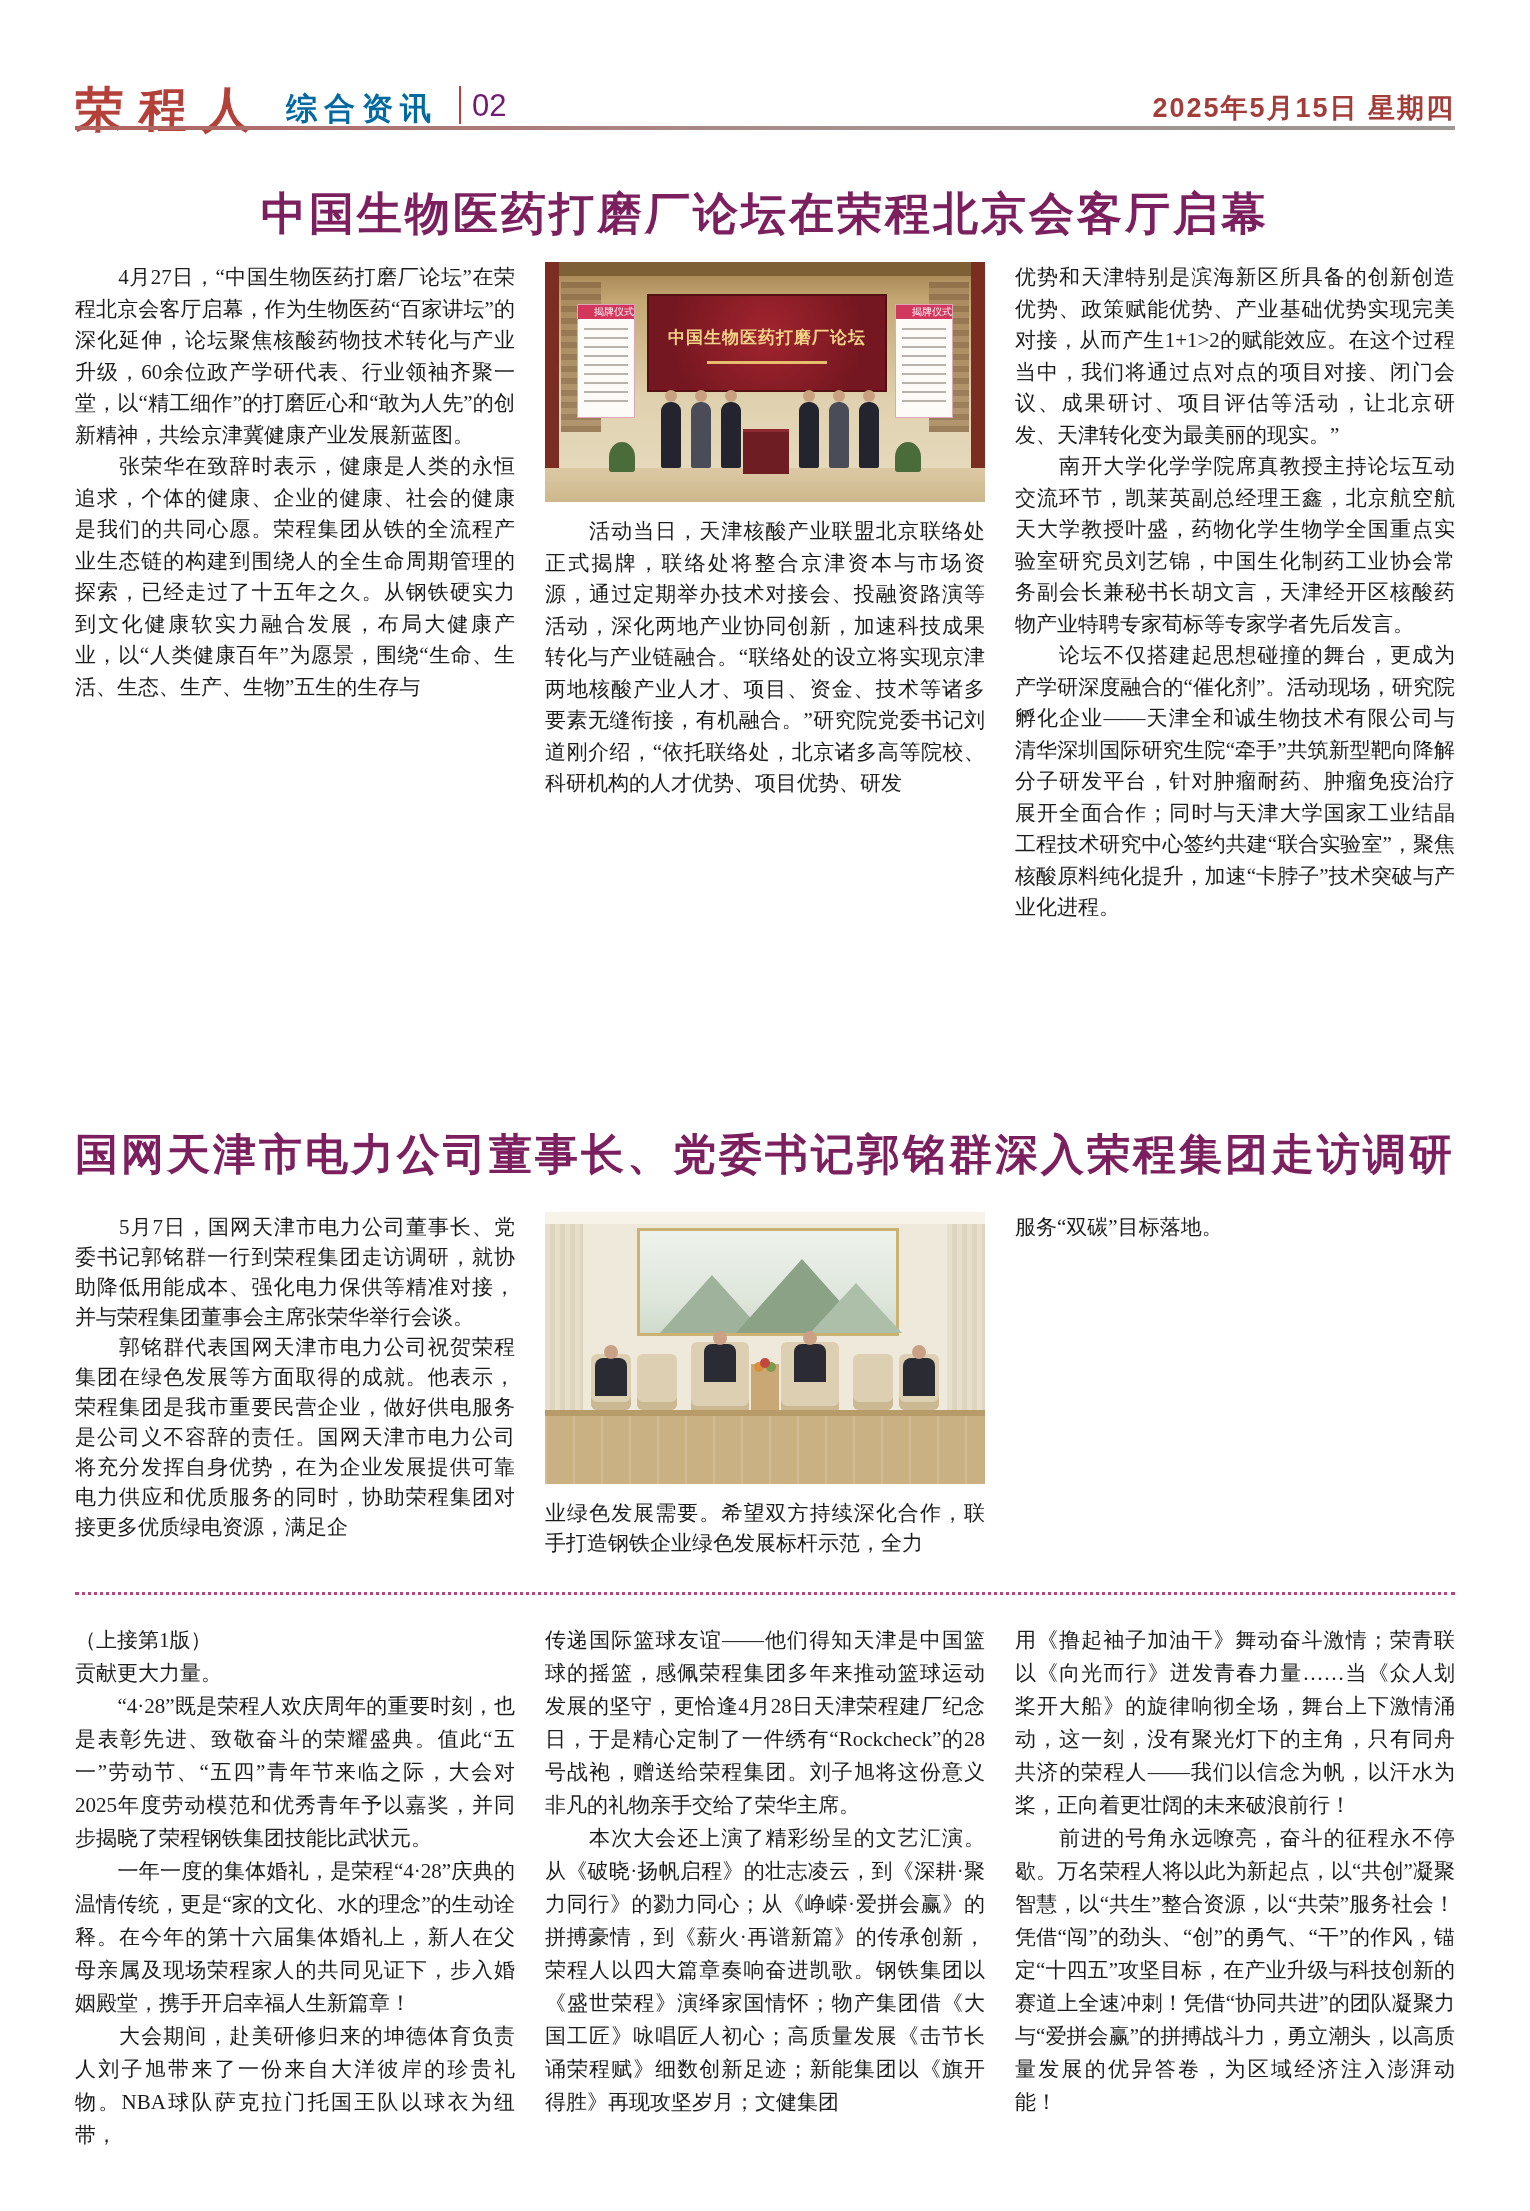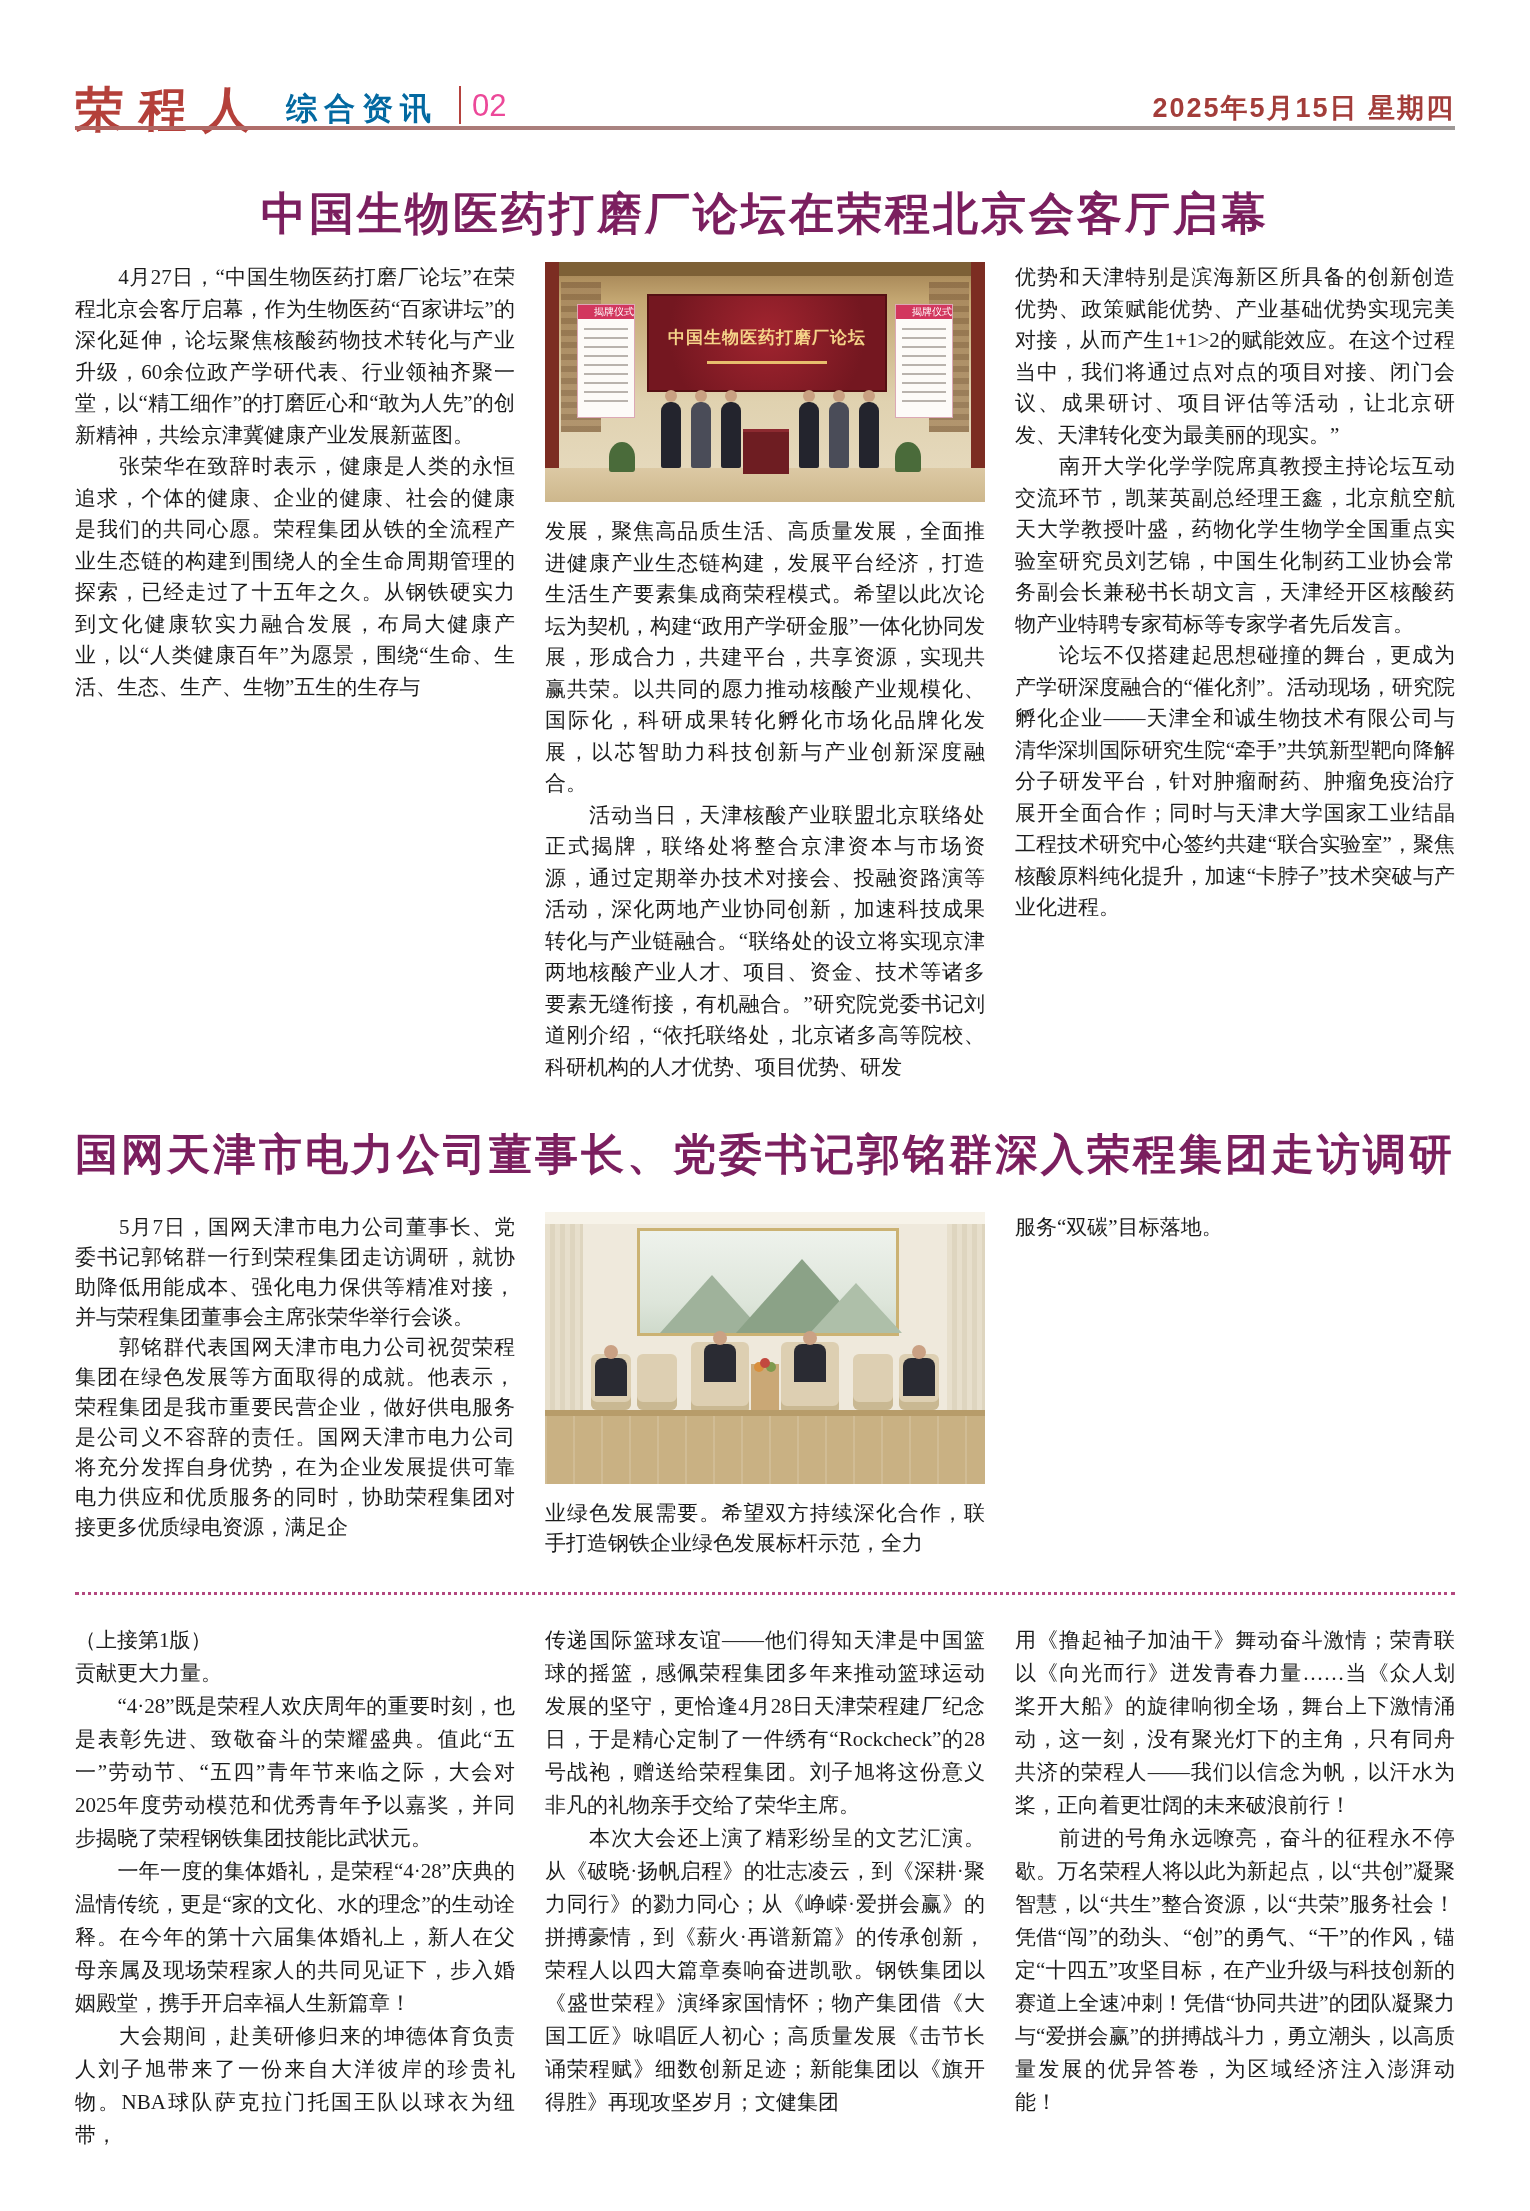--- a/index.html
+++ b/index.html
@@ -5,21 +5,21 @@
   html,body{margin:0;padding:0;background:#ffffff;}
   .page{position:relative;width:1530px;height:2211px;background:#fff;overflow:hidden;
         font-family:"Liberation Serif","DejaVu Serif",serif;color:#1c1c1c;}
 
   
   .logo{position:absolute;left:75px;top:78px;font-size:48px;font-weight:bold;color:#b4403a;
         letter-spacing:16px;font-family:"Liberation Serif","DejaVu Serif",serif;transform:skewX(-2deg);}
   .section-name{position:absolute;left:286px;top:88px;font-size:31px;font-weight:bold;color:#0369a1;
         letter-spacing:7px;font-family:"Liberation Sans","DejaVu Sans",sans-serif;}
   .mast-vbar{position:absolute;left:459px;top:86px;width:2px;height:38px;background:#b5423e;}
-  .page-number{position:absolute;left:472px;top:88px;font-size:31px;color:#ec4899;
+  .page-number{position:absolute;left:472px;top:88px;font-size:31px;color:#701a75;
         font-family:"Liberation Sans","DejaVu Sans",sans-serif;text-align:center;}
   .issue-date{position:absolute;right:75px;top:90px;font-size:27px;font-weight:bold;color:#a33d3a;
         letter-spacing:2px;font-family:"Liberation Sans","DejaVu Sans",sans-serif;}
   .mast-rule{position:absolute;left:75px;top:126px;width:1380px;height:4px;
         background:linear-gradient(to right,#b2625e,#a5908e 55%,#9d9896);}
 
   
   .hl{position:absolute;left:0;width:1530px;text-align:center;margin:0;color:#7b1f5f;
       font-family:"Liberation Sans","DejaVu Sans",sans-serif;font-weight:bold;letter-spacing:3px;}
   .hl1{top:184px;font-size:45px;}
@@ -149,21 +149,20 @@
         <span class="p1-plant r"></span>
         <span class="person" style="left:116px"></span>
         <span class="person lite" style="left:146px"></span>
         <span class="person" style="left:176px"></span>
         <span class="person" style="left:254px"></span>
         <span class="person lite" style="left:284px"></span>
         <span class="person" style="left:314px"></span>
         <div class="p1-podium"></div>
       </figure>
       <div>
-          <p>发展，聚焦高品质生活、高质量发展，全面推进健康产业生态链构建，发展平台经济，打造生活生产要素集成商荣程模式。希望以此次论坛为契机，构建“政用产学研金服”一体化协同发展，形成合力，共建平台，共享资源，实现共赢共荣。以共同的愿力推动核酸产业规模化、国际化，科研成果转化孵化市场化品牌化发展，以芯智助力科技创新与产业创新深度融合。</p>
           <p>　　活动当日，天津核酸产业联盟北京联络处正式揭牌，联络处将整合京津资本与市场资源，通过定期举办技术对接会、投融资路演等活动，深化两地产业协同创新，加速科技成果转化与产业链融合。“联络处的设立将实现京津两地核酸产业人才、项目、资金、技术等诸多要素无缝衔接，有机融合。”研究院党委书记刘道刚介绍，“依托联络处，北京诸多高等院校、科研机构的人才优势、项目优势、研发</p>
         </div>
     </div>
     <div class="col c3">
         <p>优势和天津特别是滨海新区所具备的创新创造优势、政策赋能优势、产业基础优势实现完美对接，从而产生1+1&gt;2的赋能效应。在这个过程当中，我们将通过点对点的项目对接、闭门会议、成果研讨、项目评估等活动，让北京研发、天津转化变为最美丽的现实。”</p>
         <p>　　南开大学化学学院席真教授主持论坛互动交流环节，凯莱英副总经理王鑫，北京航空航天大学教授叶盛，药物化学生物学全国重点实验室研究员刘艺锦，中国生化制药工业协会常务副会长兼秘书长胡文言，天津经开区核酸药物产业特聘专家荀标等专家学者先后发言。</p>
         <p>　　论坛不仅搭建起思想碰撞的舞台，更成为产学研深度融合的“催化剂”。活动现场，研究院孵化企业——天津全和诚生物技术有限公司与清华深圳国际研究生院“牵手”共筑新型靶向降解分子研发平台，针对肿瘤耐药、肿瘤免疫治疗展开全面合作；同时与天津大学国家工业结晶工程技术研究中心签约共建“联合实验室”，聚焦核酸原料纯化提升，加速“卡脖子”技术突破与产业化进程。</p>
       </div>
   </section>
 

